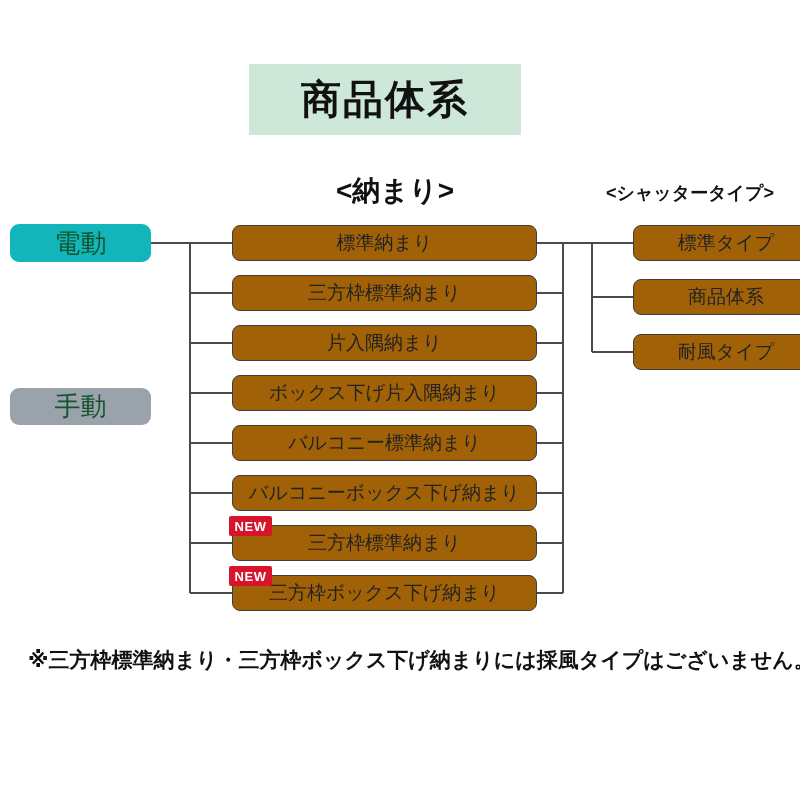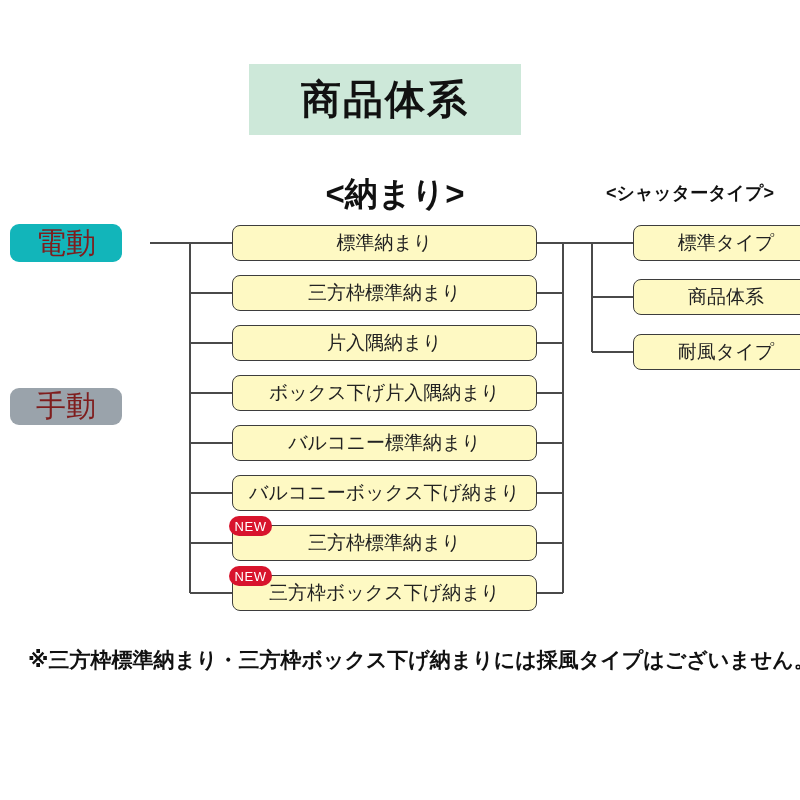--- a/index.html
+++ b/index.html
@@ -17,49 +17,49 @@
     background: #cde8d9;
     display: flex; align-items: center; justify-content: center;
     font-size: 40px; font-weight: bold; color: #111;
     letter-spacing: 2px;
   }
 
   .col-header {
     font-weight: bold; color: #111; text-align: center;
     white-space: nowrap;
   }
-  .col-header.mid   { left: 265px; top: 172px; width: 260px; font-size: 33px; }
+  .col-header.mid   { left: 265px; top: 172px; width: 260px; font-size: 28px; }
   .col-header.right { left: 585px; top: 181px; width: 210px; font-size: 18px; }
 
   .drive-btn {
-    left: 10px; width: 112px; height: 38px;
+    left: 10px; width: 141px; height: 38px;
     border-radius: 9px;
     display: flex; align-items: center; justify-content: center;
-    color: #7f1d1d; font-size: 30px;
+    color: #14532d; font-size: 26px;
   }
   .drive-btn.electric { top: 224px; background: #12b5ba; }
   .drive-btn.manual   { top: 388px; height: 37px; background: #9aa3ab; text-align: right; }
 
   .node-box {
-    background: #fef9c3;
+    background: #a16207;
     border: 1.5px solid #3d3d3d;
     border-radius: 8px;
     display: flex; align-items: center; justify-content: center;
     font-size: 19px; color: #222;
     white-space: nowrap;
   }
   .mid-box   { left: 232px; width: 305px; height: 36px; }
   .right-box { left: 633px; width: 186px; height: 36px; }
 
   .new-badge {
     left: 229px; width: 43px; height: 20px;
     background: #d8142d;
-    border-radius: 10px;
+    border-radius: 2px;
     display: flex; align-items: center; justify-content: center;
-    color: #fff; font-size: 13px; font-weight: normal;
+    color: #fff; font-size: 13px; font-weight: bold;
     z-index: 5;
     letter-spacing: 0.5px;
   }
 
   .connectors { left: 0; top: 0; width: 800px; height: 800px; z-index: 0; }
   .node-box, .drive-btn { z-index: 2; }
 
   .footnote {
     left: 28px; top: 646px; width: 760px;
     font-size: 21px; font-weight: bold; color: #111;

